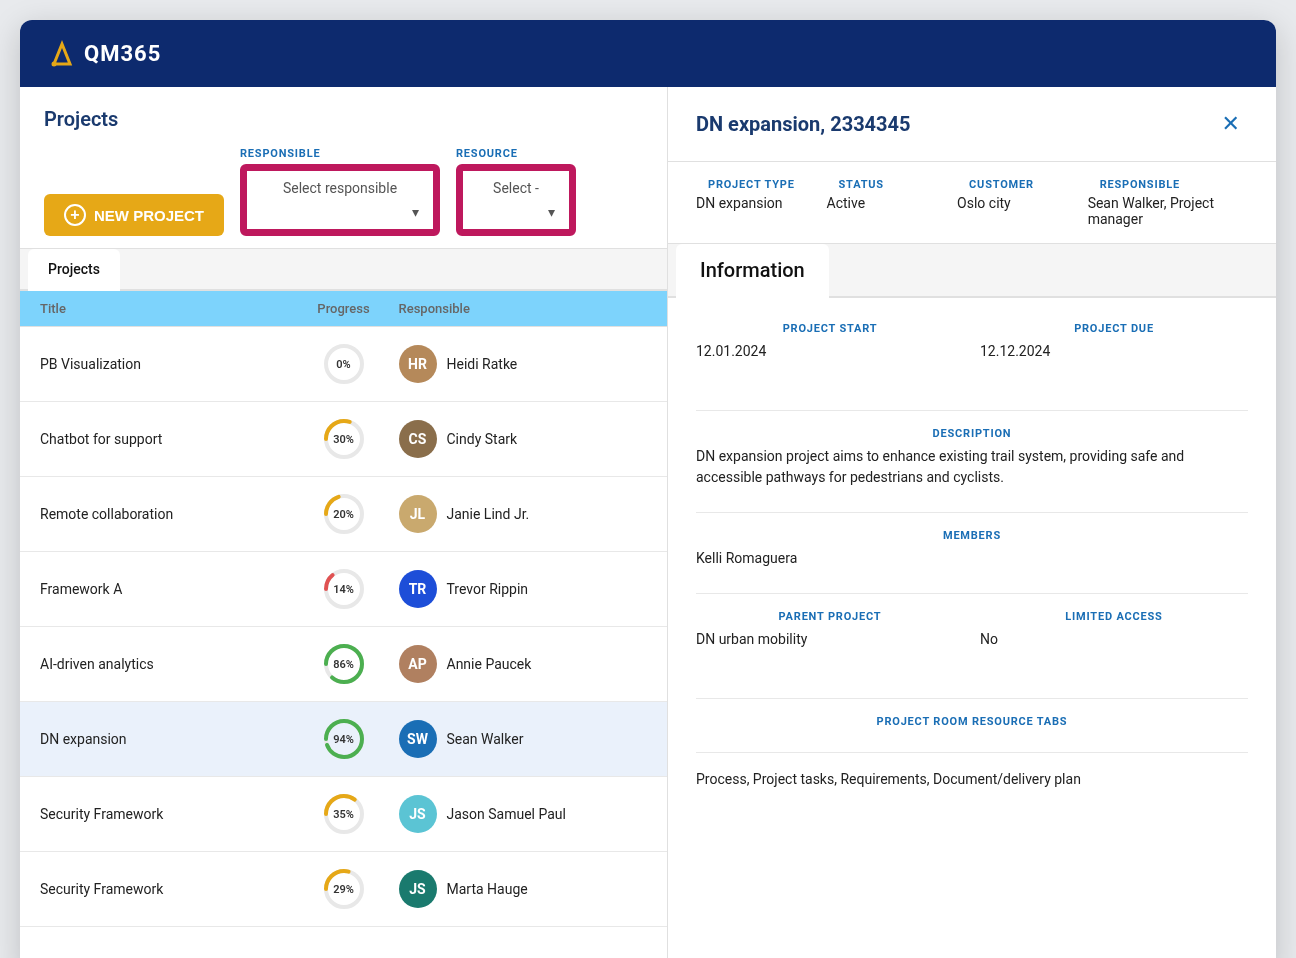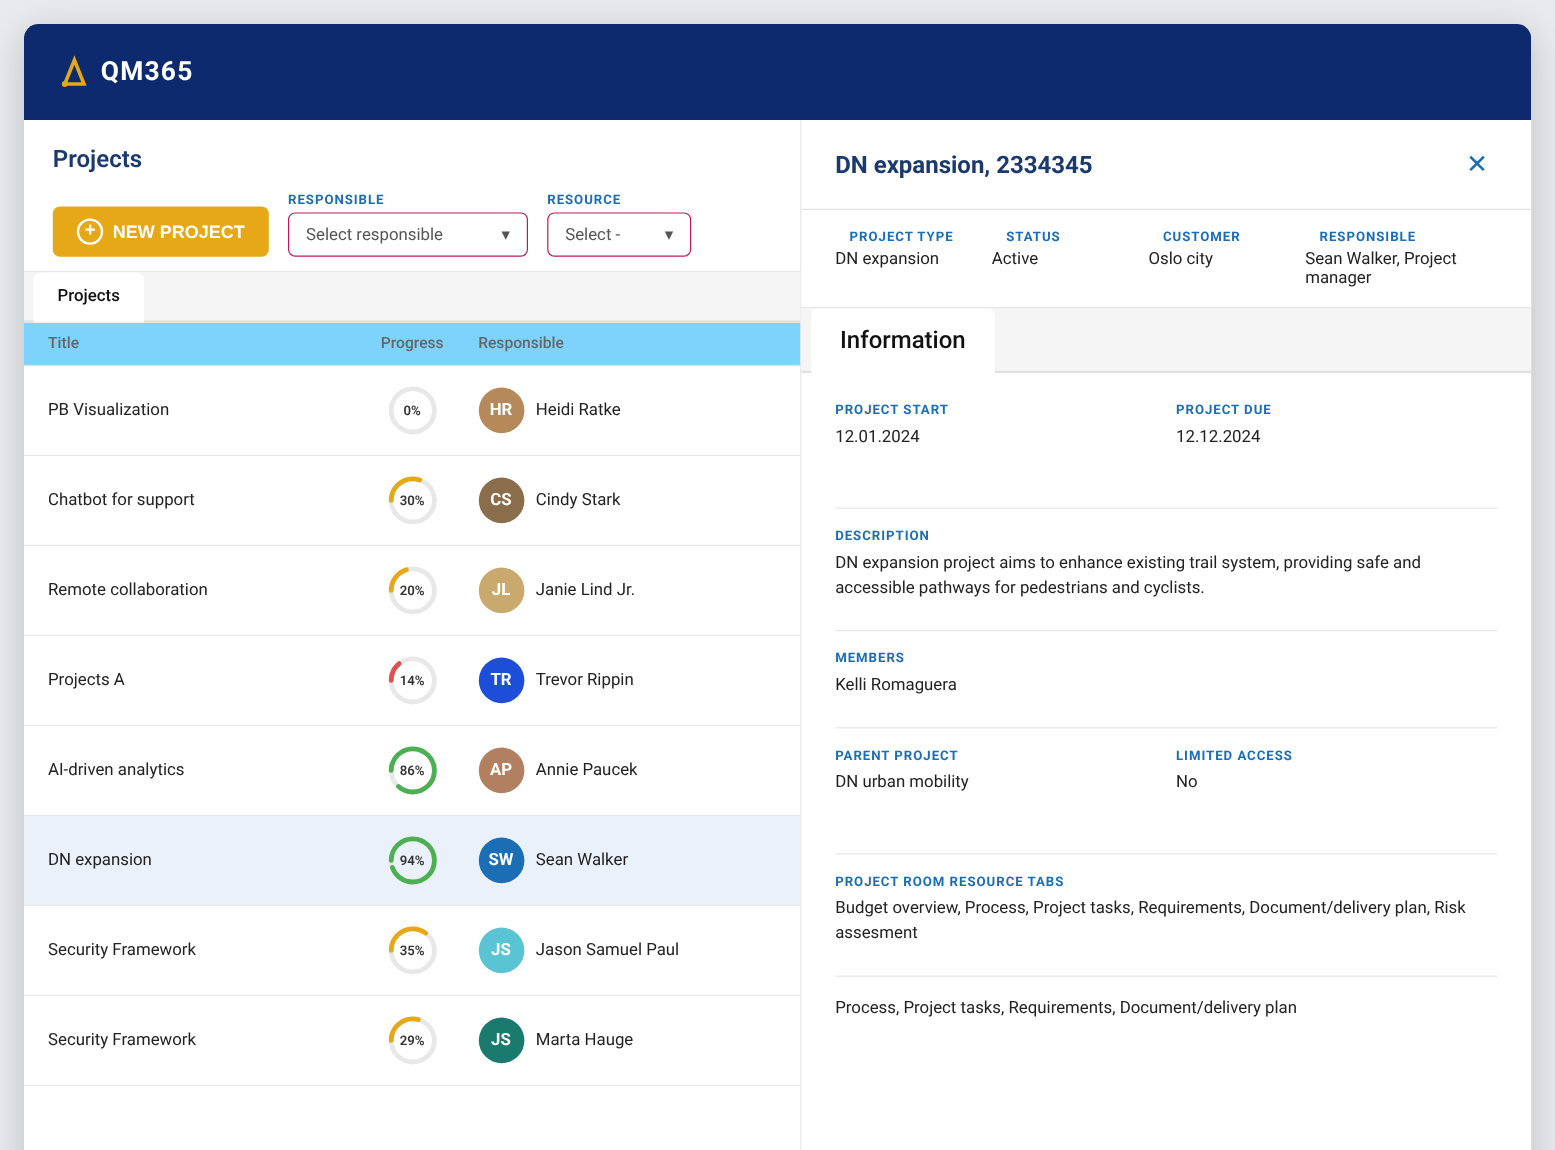--- a/index.html
+++ b/index.html
@@ -15,21 +15,21 @@
     .app-window {
       width: 1260px;
       background: #fff;
       border-radius: 12px;
       overflow: hidden;
       box-shadow: 0 8px 32px rgba(0,0,0,0.18);
     }
     
     .top-nav {
       background: #0d2a6e;
-      height: 80px;
+      height: 67px;
       display: flex;
       align-items: center;
       padding: 0 24px;
     }
     .logo {
       display: flex;
       align-items: center;
       gap: 4px;
     }
     .logo-icon {
@@ -101,31 +101,32 @@
       gap: 4px;
     }
     .filter-label {
       font-size: 11px;
       font-weight: 700;
       color: #1a6eb5;
       letter-spacing: 0.8px;
       text-transform: uppercase;
     }
     .filter-select {
-      border: 1px solid #be185d;
+      border: 7px solid #be185d;
       border-radius: 6px;
       padding: 9px 14px;
       font-size: 14px;
       color: #555;
       background: #fff;
       cursor: pointer;
       display: flex;
       align-items: center;
       gap: 8px;
       min-width: 200px;
+      flex-direction: column;
     }
     .filter-select-small {
       min-width: 120px;
     }
     .chevron-down {
       margin-left: auto;
       color: #555;
     }
     
     .tabs-row {
@@ -313,20 +314,21 @@
       gap: 16px;
       margin-bottom: 24px;
     }
     .section-label {
       font-size: 11px;
       font-weight: 700;
       color: #1a6eb5;
       letter-spacing: 0.8px;
       text-transform: uppercase;
       margin-bottom: 6px;
+      text-align: center;
     }
     .section-value {
       font-size: 14px;
       color: #222;
       line-height: 1.5;
     }
     .divider {
       height: 1px;
       background: #e8e8e8;
       margin: 16px 0;
@@ -438,21 +440,21 @@
     
           <span class="progress-label">20%</span>
         </div>
       </div>
       <div class="responsible-cell">
         <div class="avatar" style="background:#c9a96e;">JL</div>
         <span class="responsible-name">Janie Lind Jr.</span>
       </div>
     </div>
             <div class="table-row">
-      <div class="project-name">Projects A</div>
+      <div class="project-name">Framework A</div>
       <div class="progress-cell">
         <div class="progress-circle">
           
       <svg width="46" height="46" viewBox="0 0 46 46">
         <circle cx="23" cy="23" r="18" fill="none" stroke="#e8e8e8" stroke-width="4"></circle>
         <circle cx="23" cy="23" r="18" fill="none" stroke="#e05252" stroke-width="4" stroke-dasharray="113.09733552923255" stroke-dashoffset="97.26370855514" stroke-linecap="round" transform="rotate(-90 23 23)"></circle>
       </svg>
     
           <span class="progress-label">14%</span>
         </div>
@@ -599,21 +601,20 @@
           </div>
           <div class="detail-section">
             <div class="section-label">LIMITED ACCESS</div>
             <div class="section-value">No</div>
           </div>
         </div>
         <div class="divider"></div>
 
         <div class="detail-section">
           <div class="section-label">PROJECT ROOM RESOURCE TABS</div>
-          <div class="section-value">Budget overview, Process, Project tasks, Requirements, Document/delivery plan, Risk assesment</div>
         </div>
         <div class="divider"></div>
 
         <div class="detail-section">
           <div class="section-value">Process, Project tasks, Requirements, Document/delivery plan</div>
         </div>
       </div>
     </div>
   </div>
 </div>

